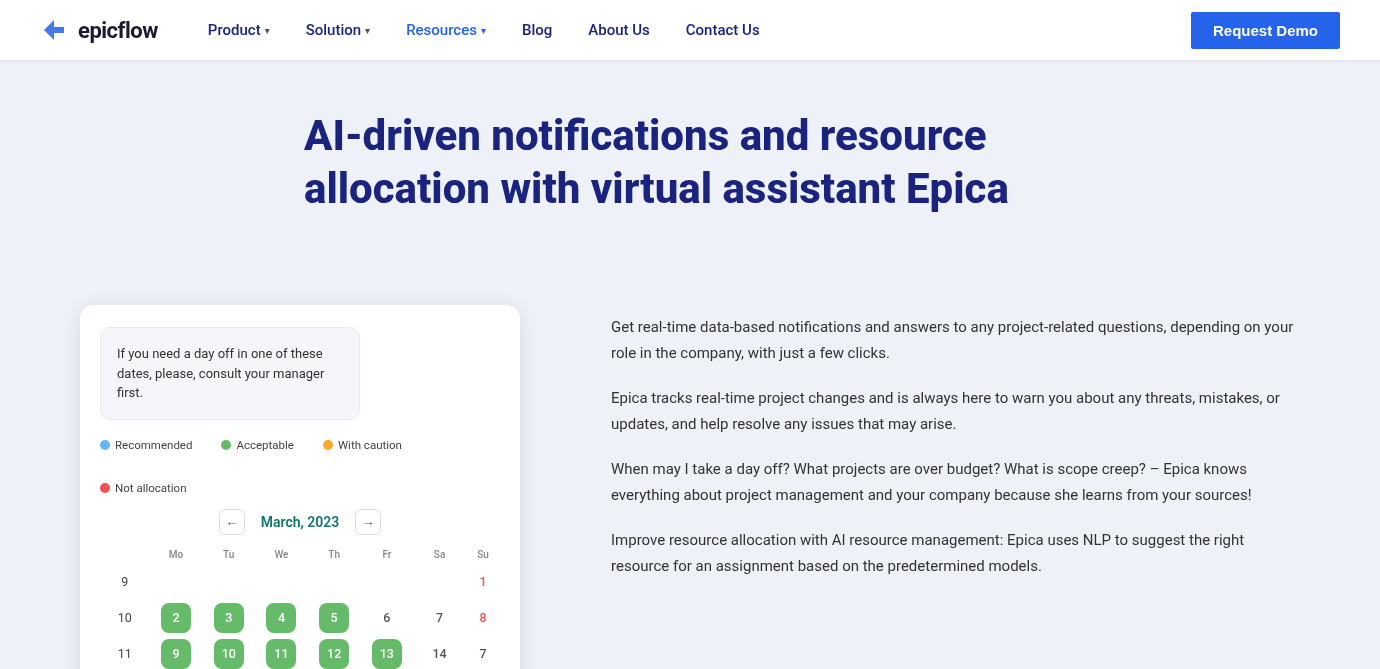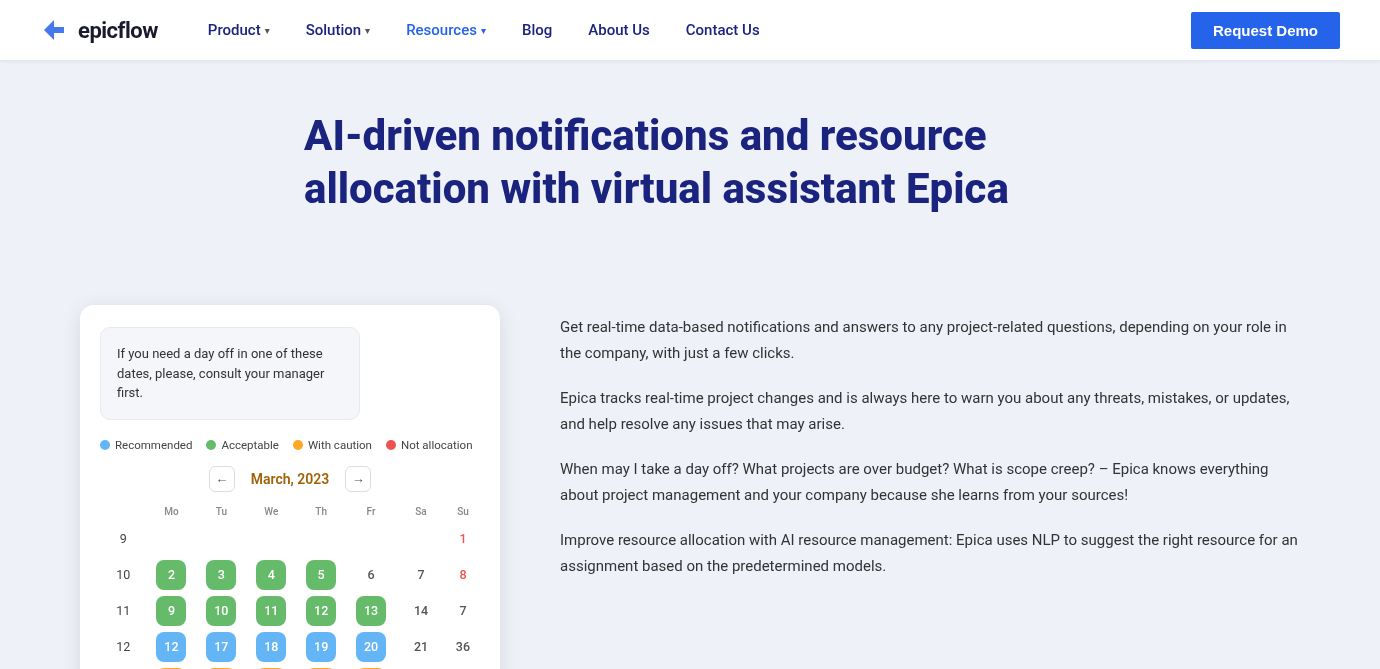--- a/index.html
+++ b/index.html
@@ -116,21 +116,21 @@
       padding: 16px 16px;
       font-size: 13px;
       color: #333;
       line-height: 1.5;
       max-width: 260px;
       margin-bottom: 18px;
       border: 1px solid #e8eaf0;
     }
     .legend {
       display: flex;
-      gap: 14px;
+      gap: 29px;
       margin-bottom: 14px;
       flex-wrap: wrap;
     }
     .legend-item {
       display: flex;
       align-items: center;
       gap: 5px;
       font-size: 11.5px;
       color: #444;
     }
@@ -162,21 +162,21 @@
       cursor: pointer;
       display: flex;
       align-items: center;
       justify-content: center;
       font-size: 13px;
       color: #555;
     }
     .cal-month {
       font-size: 14px;
       font-weight: 600;
-      color: #a16207;
+      color: #0f766e;
     }
 
     
     .cal-grid {
       width: 100%;
       border-collapse: collapse;
     }
     .cal-grid th {
       font-size: 10px;
       color: #888;
@@ -212,20 +212,21 @@
     .day-recommended { background: #64b5f6; color: #fff; }
     .day-acceptable { background: #66bb6a; color: #fff; }
     .day-caution { background: #ffa726; color: #fff; }
     .day-plain { color: #555; }
     .day-red-plain { color: #ef5350; }
 
     
     .right-text {
       flex: 1;
       padding-top: 10px;
+      margin-left: 31px;
     }
     .right-text p {
       font-size: 15px;
       color: #333;
       line-height: 1.7;
       margin-bottom: 20px;
     }
     .right-text p:last-child { margin-bottom: 0; }
   </style>
 </head>

